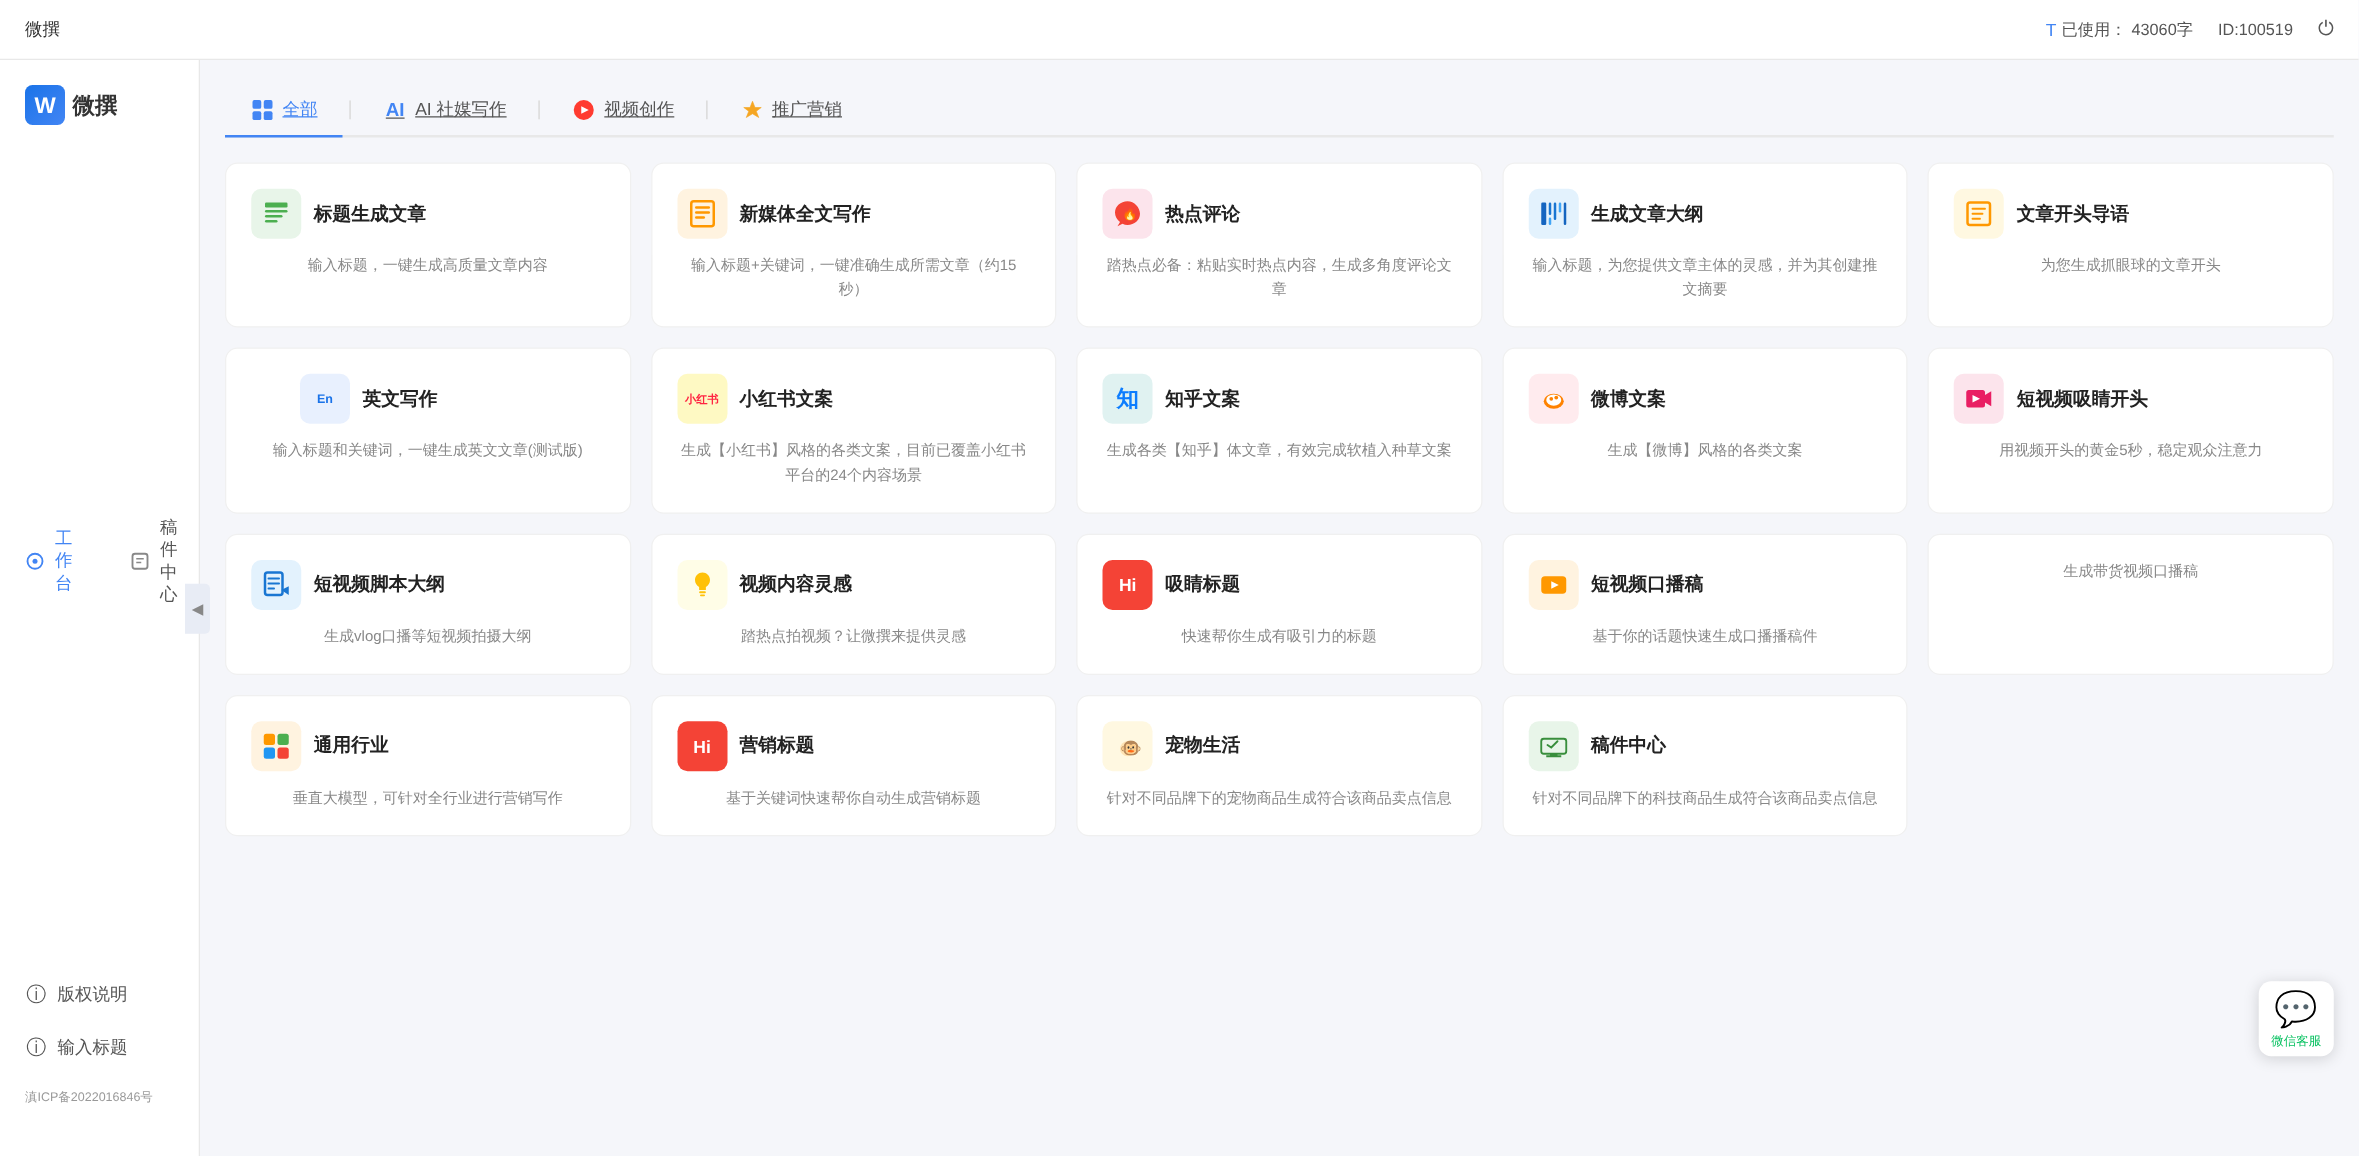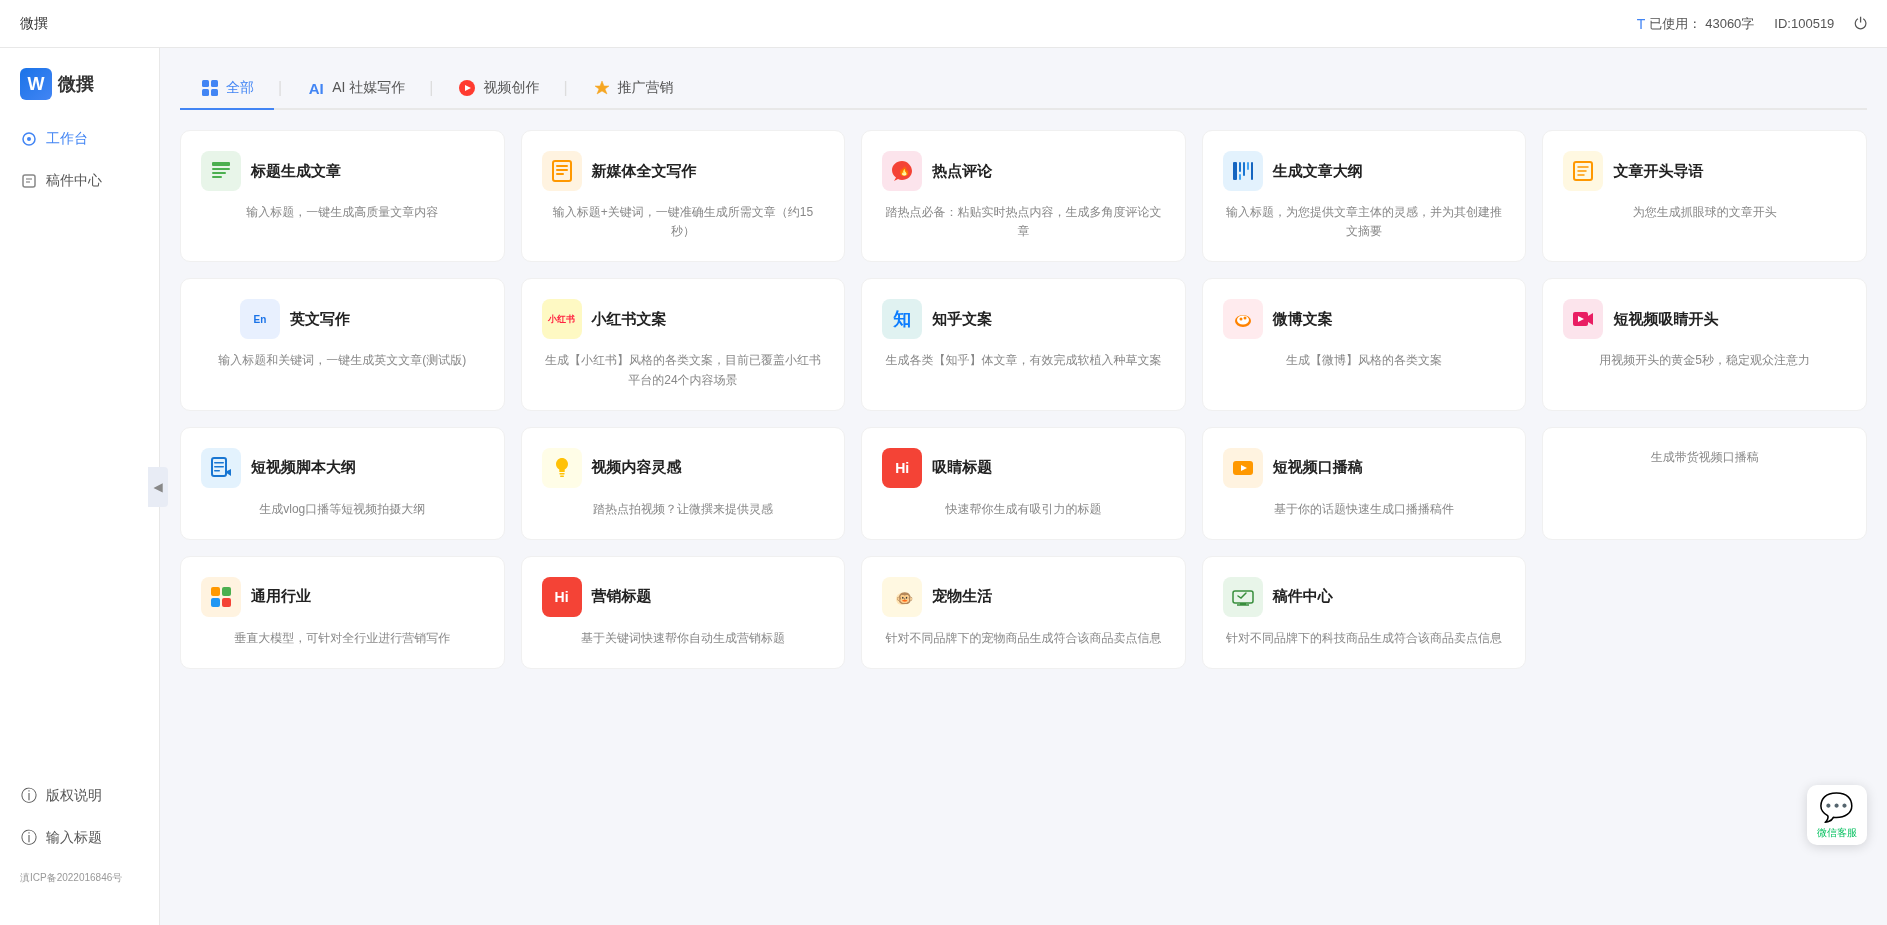--- a/index.html
+++ b/index.html
@@ -72,21 +72,21 @@
       font-weight: bold;
       font-size: 18px;
     }
     .logo-text {
       font-size: 18px;
       font-weight: bold;
       color: #333;
     }
     .sidebar-nav {
       display: flex;
-      flex-direction: column;
+      flex-direction: row;
       gap: 4px;
       flex: 1;
     }
     .sidebar-item {
       display: flex;
       align-items: center;
       gap: 8px;
       padding: 10px 20px;
       cursor: pointer;
       color: #555;
@@ -152,20 +152,21 @@
       display: flex;
       align-items: center;
       gap: 6px;
       padding: 10px 20px;
       cursor: pointer;
       font-size: 14px;
       color: #555;
       border-bottom: 2px solid transparent;
       margin-bottom: -2px;
       white-space: nowrap;
+      text-decoration: underline;
     }
     .tab.active {
       color: #4285f4;
       border-bottom-color: #4285f4;
       font-weight: 500;
     }
     .tab-icon {
       width: 20px;
       height: 20px;
       display: flex;

